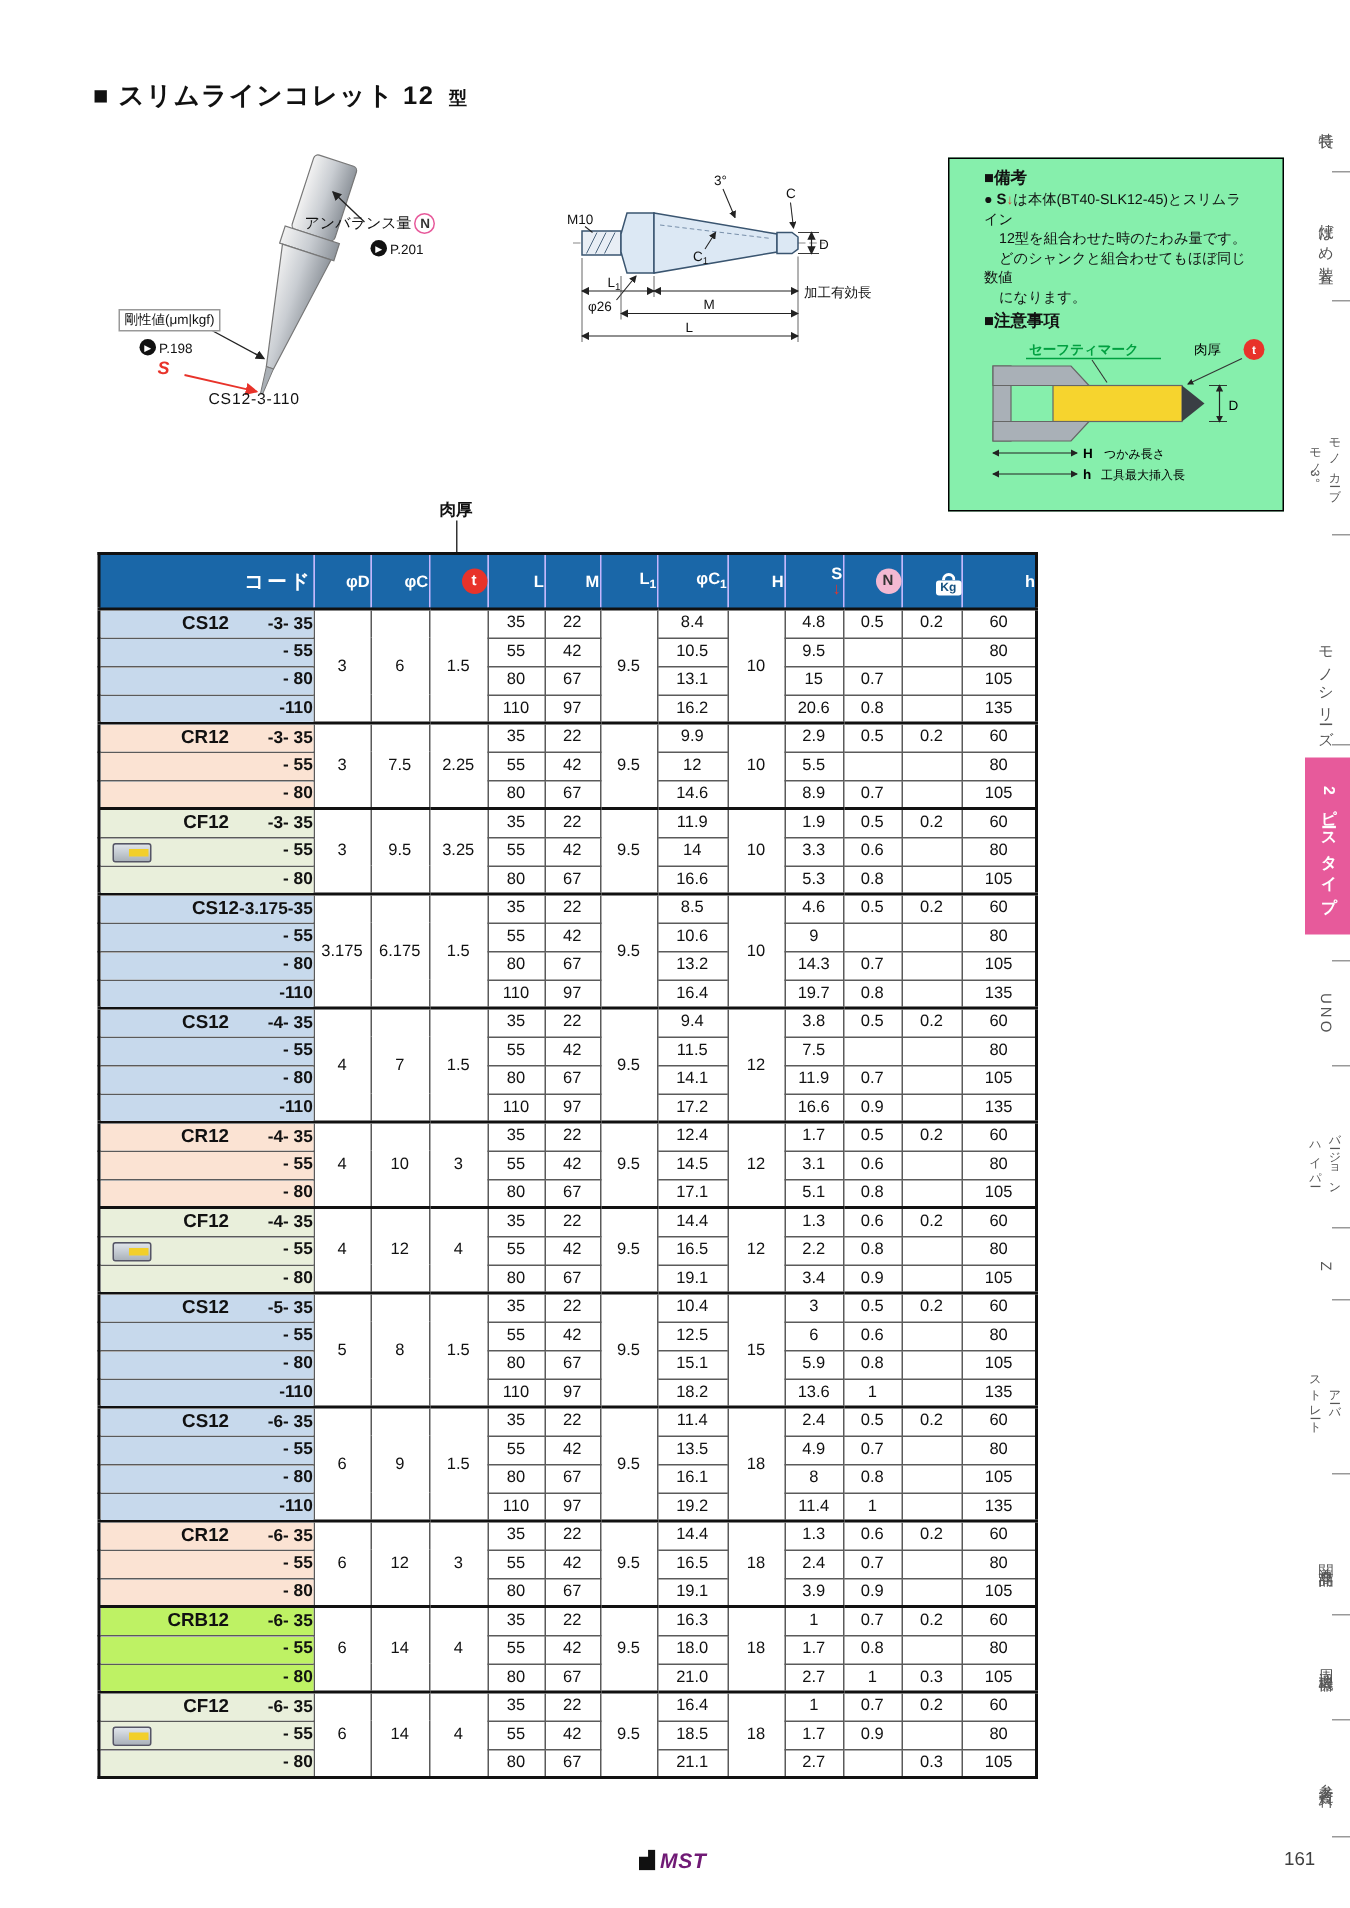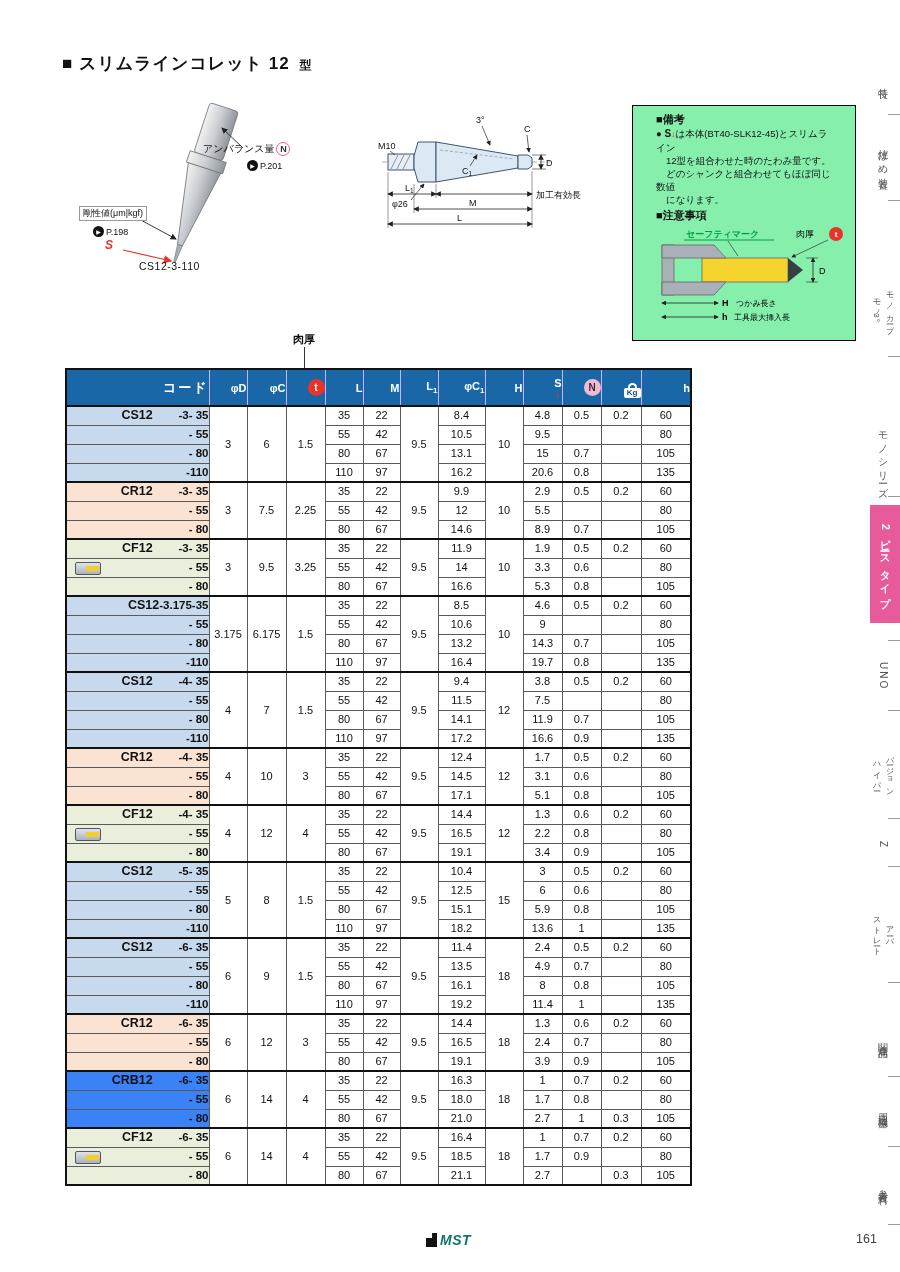--- a/index.html
+++ b/index.html
@@ -58,37 +58,37 @@
   .spec td{border:1px solid #5a5a5a;height:19px;font-size:11px;text-align:center;vertical-align:middle;padding:0;background:#fff;line-height:13px}
   .spec tr.grp-first td{border-top:2px solid #111}
   .spec td.code-cell{text-align:right;position:relative;padding-left:2px}
   .c-code{display:inline-block;min-width:44px;font-weight:bold;font-size:12.5px}
   .c-size{display:inline-block;min-width:36px;font-weight:bold;font-size:11.5px}
   .c-len{font-weight:bold;font-size:11.5px}
   .c-len.only{margin-left:65px}
   .spec td.bg-blue{background:#c7d9ec}
   .spec td.bg-peach{background:#fbe3d3}
   .spec td.bg-green{background:#e9efdb}
-  .spec td.bg-pink{background:#3b82f6}
+  .spec td.bg-pink{background:#bef264}
   .collet-icon{position:absolute;left:8px;top:3px;width:26px;height:13px;background:linear-gradient(#dfe4ea,#aab2ba);border:1px solid #556;border-radius:2px}
   .collet-icon::after{content:"";position:absolute;right:1px;top:3px;width:13px;height:5px;background:#f2cf2a}
 
   
   #sidebar{position:absolute;right:0;top:0;width:34px;height:1272px}
   .side-tab{position:absolute;right:0;width:34px;display:flex;align-items:center;justify-content:center;gap:2px}
   .vtxt{writing-mode:vertical-rl;font-size:10px;color:#555;letter-spacing:2px;line-height:11px;white-space:nowrap}
   .vtxt.dual{font-size:8px;letter-spacing:1px}
   .side-tab.active{background:#e75a9b;width:30px}
   .side-tab.active .vtxt{color:#fff;font-weight:bold;font-size:10.5px}
   .side-tick{position:absolute;right:0;width:12px;height:1px;background:#999}
 
   
   #footer-logo{position:absolute;left:426px;top:1232px;display:flex;align-items:center;gap:3px}
   .logo-mark{display:inline-block;width:11px;height:14px;background:#111;clip-path:polygon(0 35%,55% 35%,55% 0,100% 0,100% 100%,0 100%)}
-  .logo-text{font-weight:bold;font-style:italic;font-size:14px;letter-spacing:.5px;color:#0f766e}
+  .logo-text{font-weight:bold;font-style:italic;font-size:14px;letter-spacing:.5px;color:#701a75}
   #page-number{position:absolute;left:856px;top:1232px;font-size:12.5px;color:#404040}
 </style>
 </head>
 <body>
 
 <div id="page-title">
   <span>■</span>
   <span>スリムラインコレット 12</span>
   <span class="suffix">型</span>
 </div>

